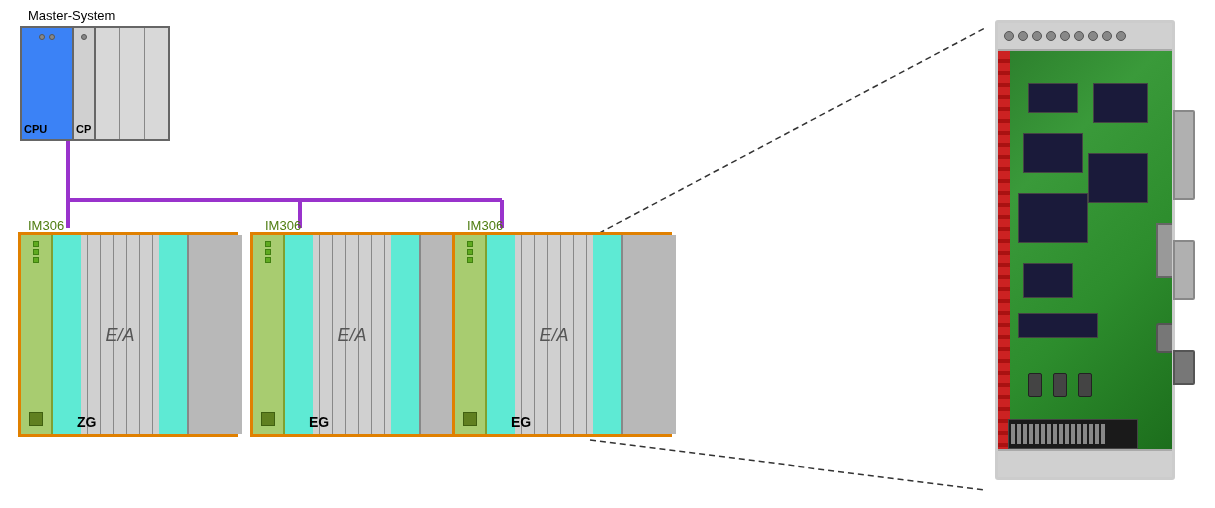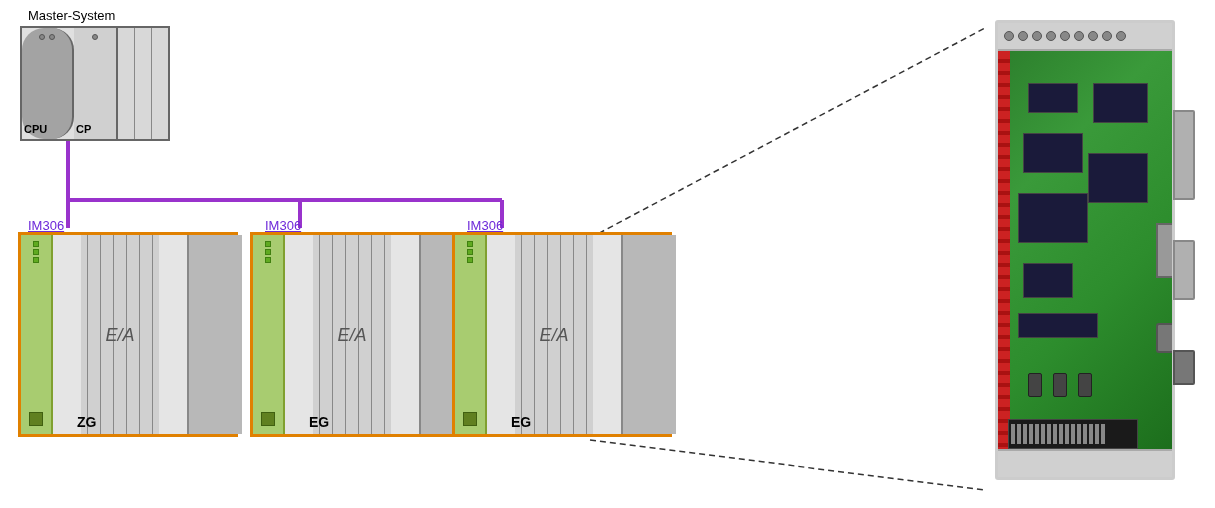--- a/index.html
+++ b/index.html
@@ -38,28 +38,27 @@
       border: 2px solid #666;
       background: #e0e0e0;
       display: flex;
       flex-direction: row;
       align-items: stretch;
     }
 
     .ms-cpu-slot {
       width: 52px;
       border-right: 2px solid #666;
-      background: #a3a3a3;
+      background: #3b82f6;
       display: flex;
       flex-direction: column;
       align-items: center;
       justify-content: flex-start;
       padding-top: 6px;
       position: relative;
-      border-radius: 22px;
     }
 
     .ms-cpu-dots {
       display: flex;
       flex-direction: row;
       gap: 4px;
       margin-bottom: 4px;
     }
 
     .ms-dot {
@@ -73,21 +72,21 @@
     .ms-cpu-label {
       position: absolute;
       bottom: 4px;
       left: 2px;
       font-size: 11px;
       font-weight: bold;
       color: #000;
     }
 
     .ms-cp-slot {
-      width: 44px;
+      width: 22px;
       border-right: 2px solid #666;
       background: #d0d0d0;
       display: flex;
       flex-direction: column;
       align-items: center;
       justify-content: flex-start;
       padding-top: 6px;
       position: relative;
     }
 
@@ -117,29 +116,28 @@
       left: 0;
       width: 100%;
       height: 100%;
       pointer-events: none;
     }
 
     
     .im-label {
       position: absolute;
       font-size: 13px;
-      color: #6d28d9;
-      text-decoration: underline;
+      color: #4d7c0f;
     }
 
     
     .rack {
       position: absolute;
       border: 3px solid #e08000;
-      background: #e5e5e5;
+      background: #5eead4;
       display: flex;
       flex-direction: row;
       align-items: stretch;
       gap: 28px;
     }
 
     .rack-label {
       position: absolute;
       bottom: 4px;
       left: 8px;

